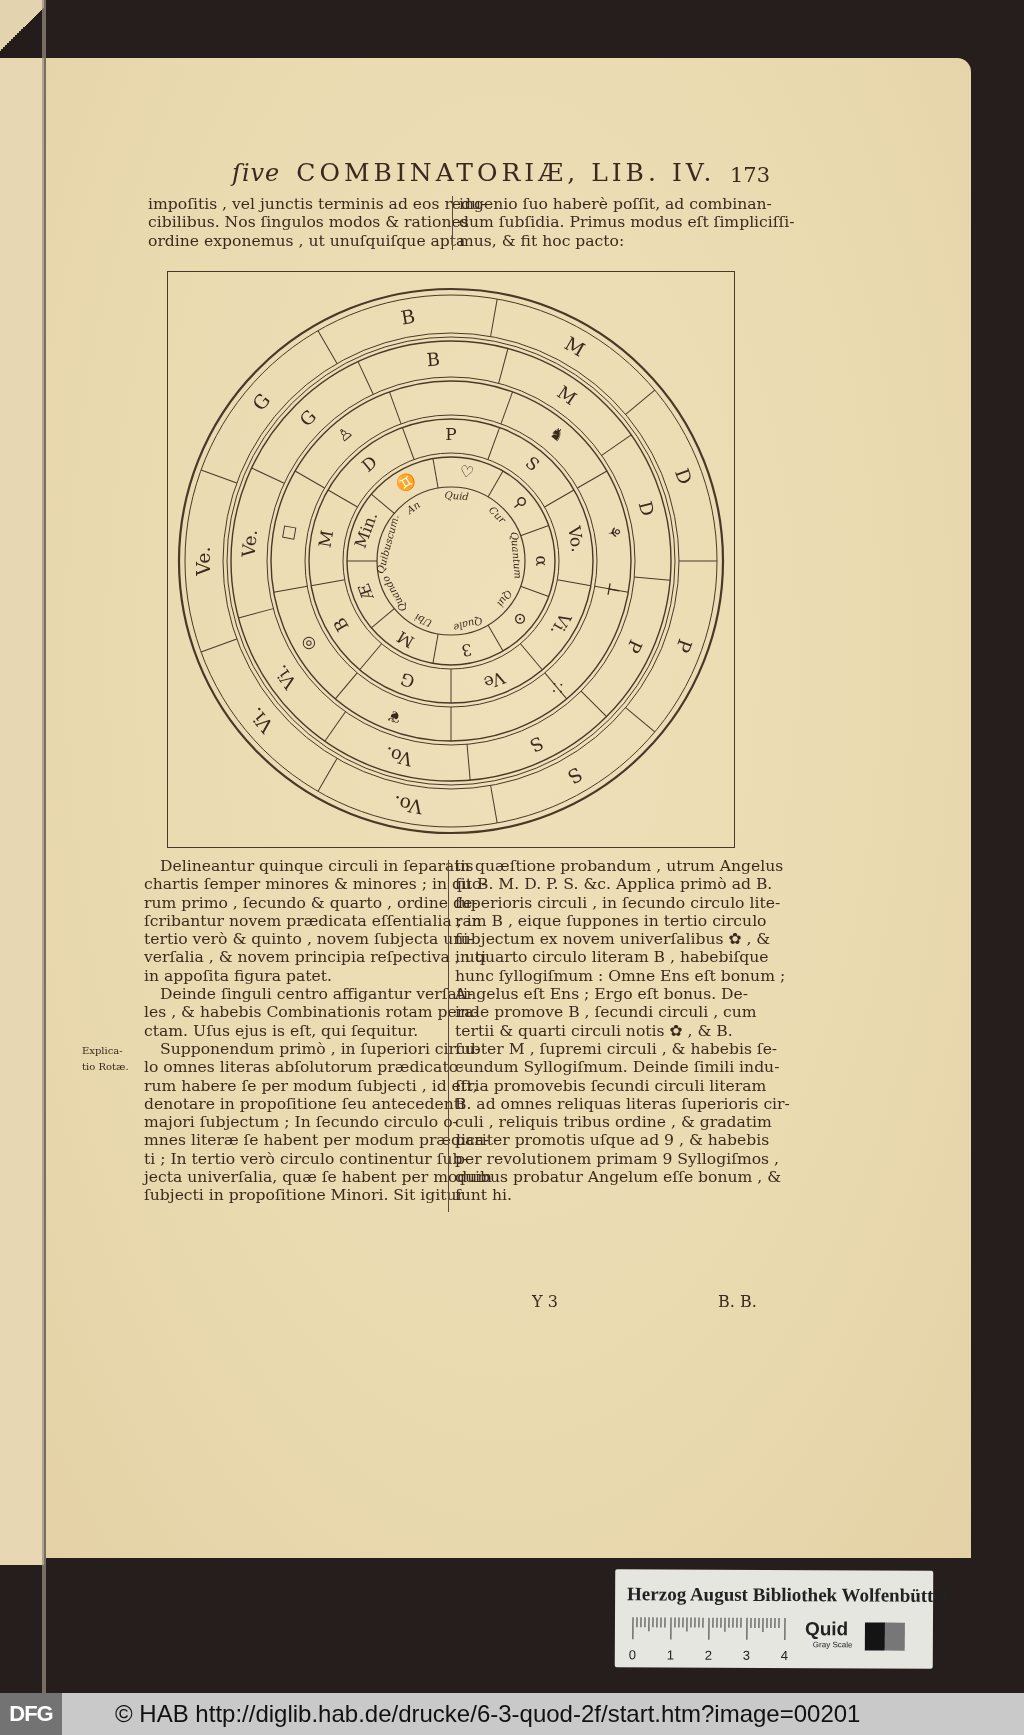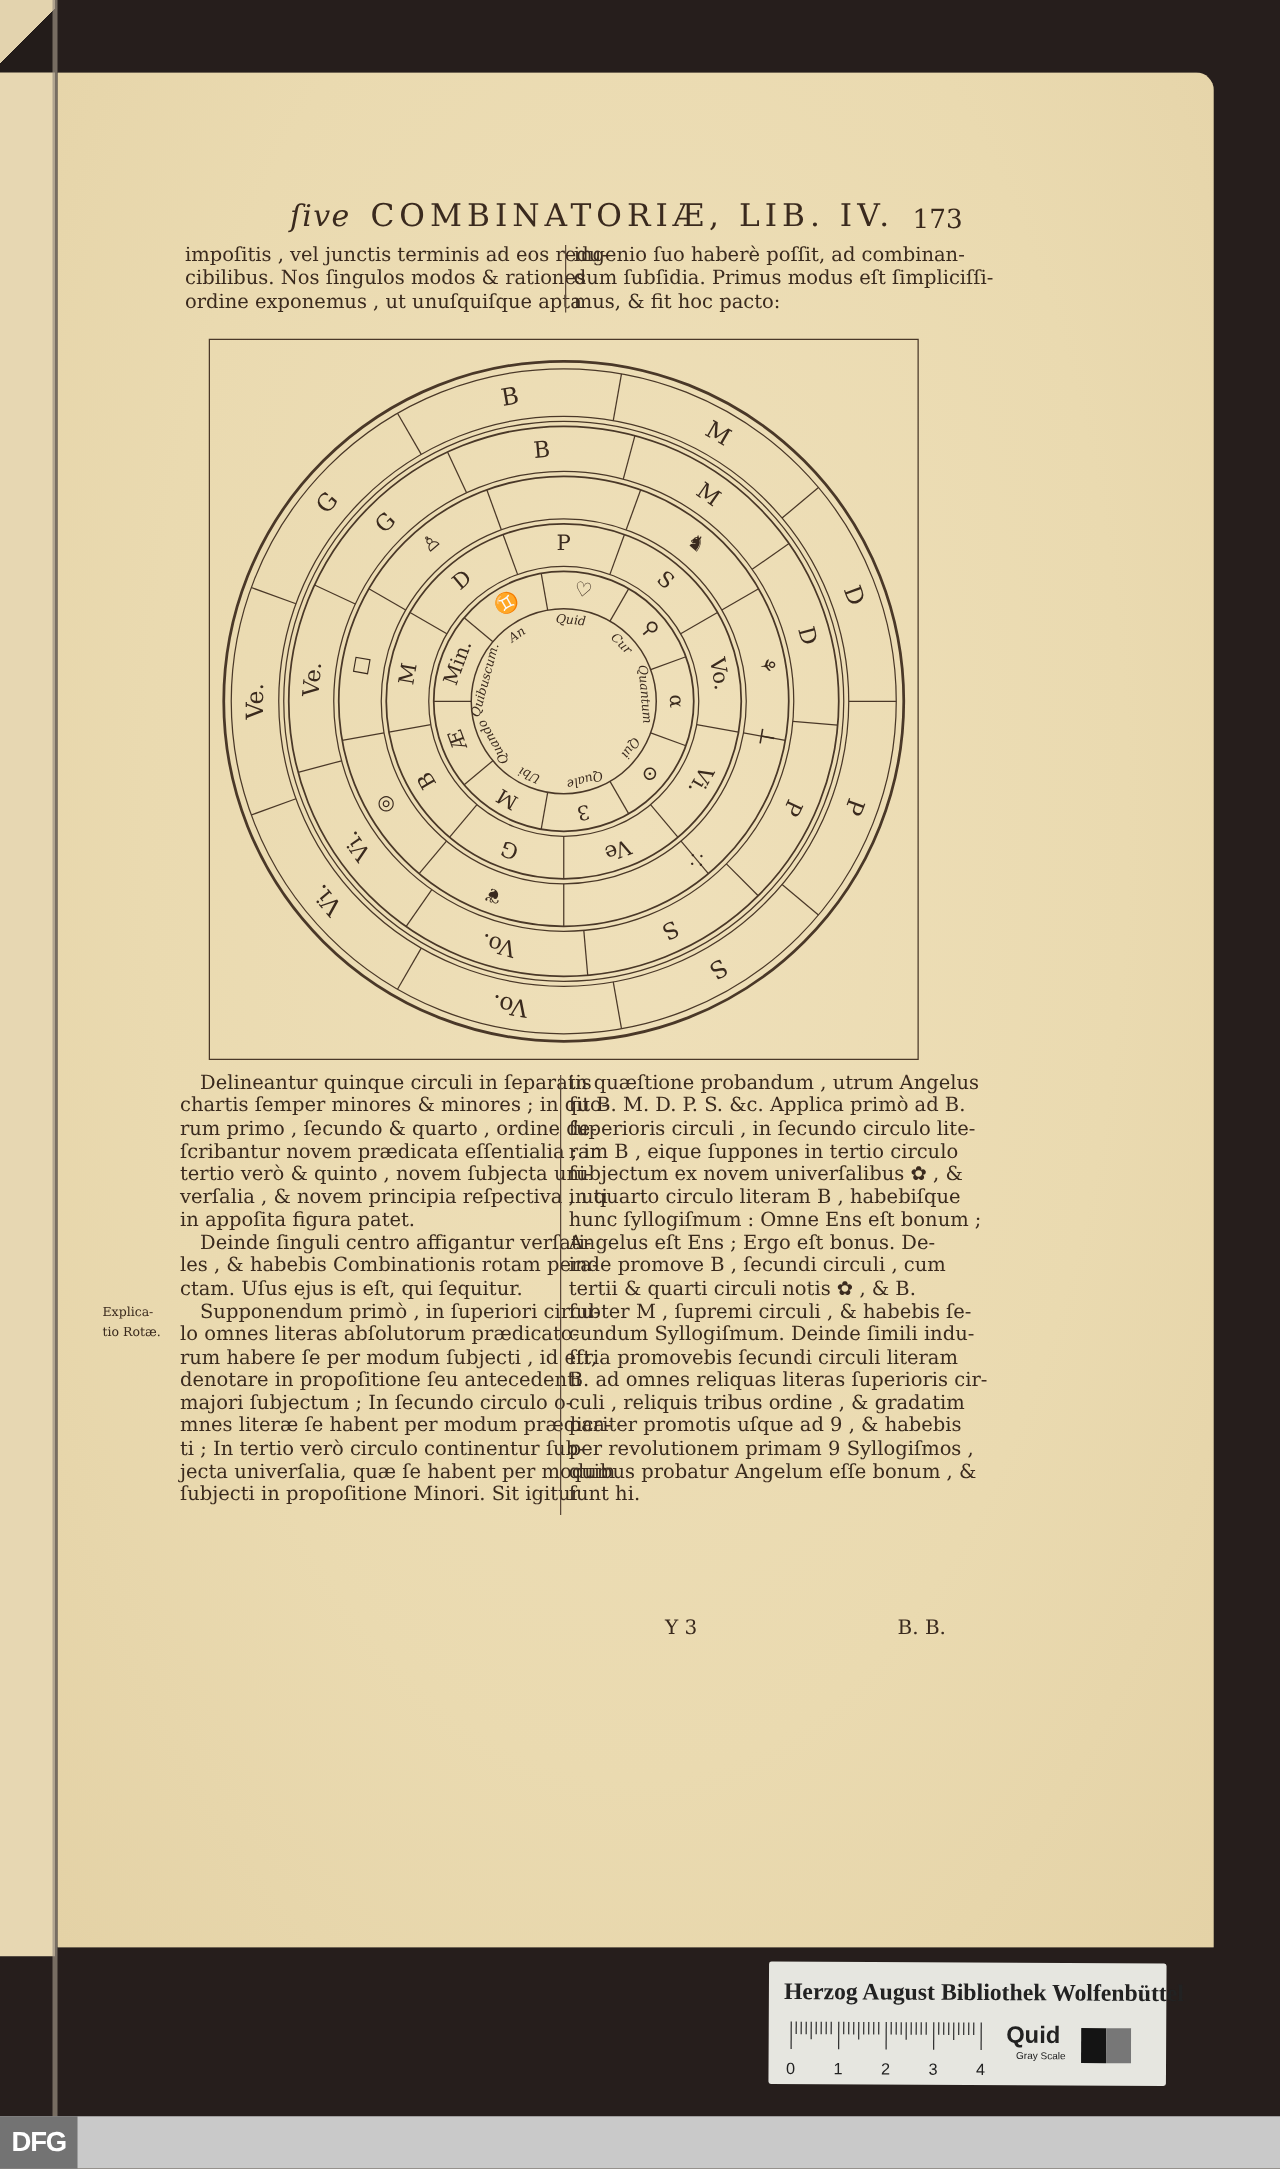--- a/index.html
+++ b/index.html
@@ -311,13 +311,14 @@
   <div class="kodak-sub">Gray Scale</div>
   <div class="gray-scale">
     <span style="background:#141414"></span>
     <span style="background:#777"></span>
     <span style="background:#e6e6e0"></span>
   </div>
 </div>
 
 <div class="footer-bar">
   <div class="dfg-logo">DFG</div>
+  <div class="footer-text">© HAB http://diglib.hab.de/drucke/6-3-quod-2f/start.htm?image=00201</div>
 </div>
 
 </body></html>

